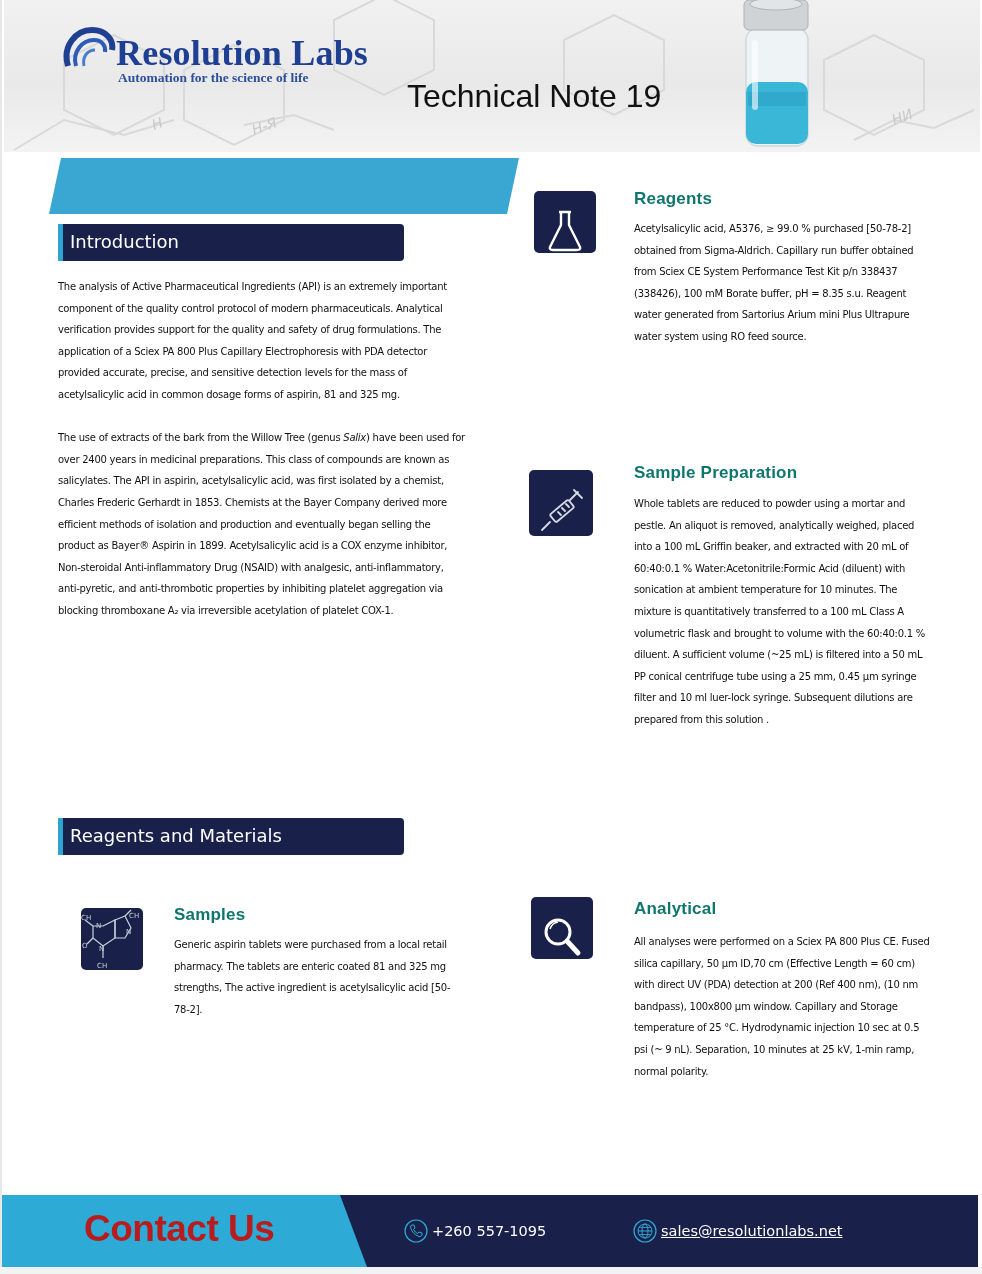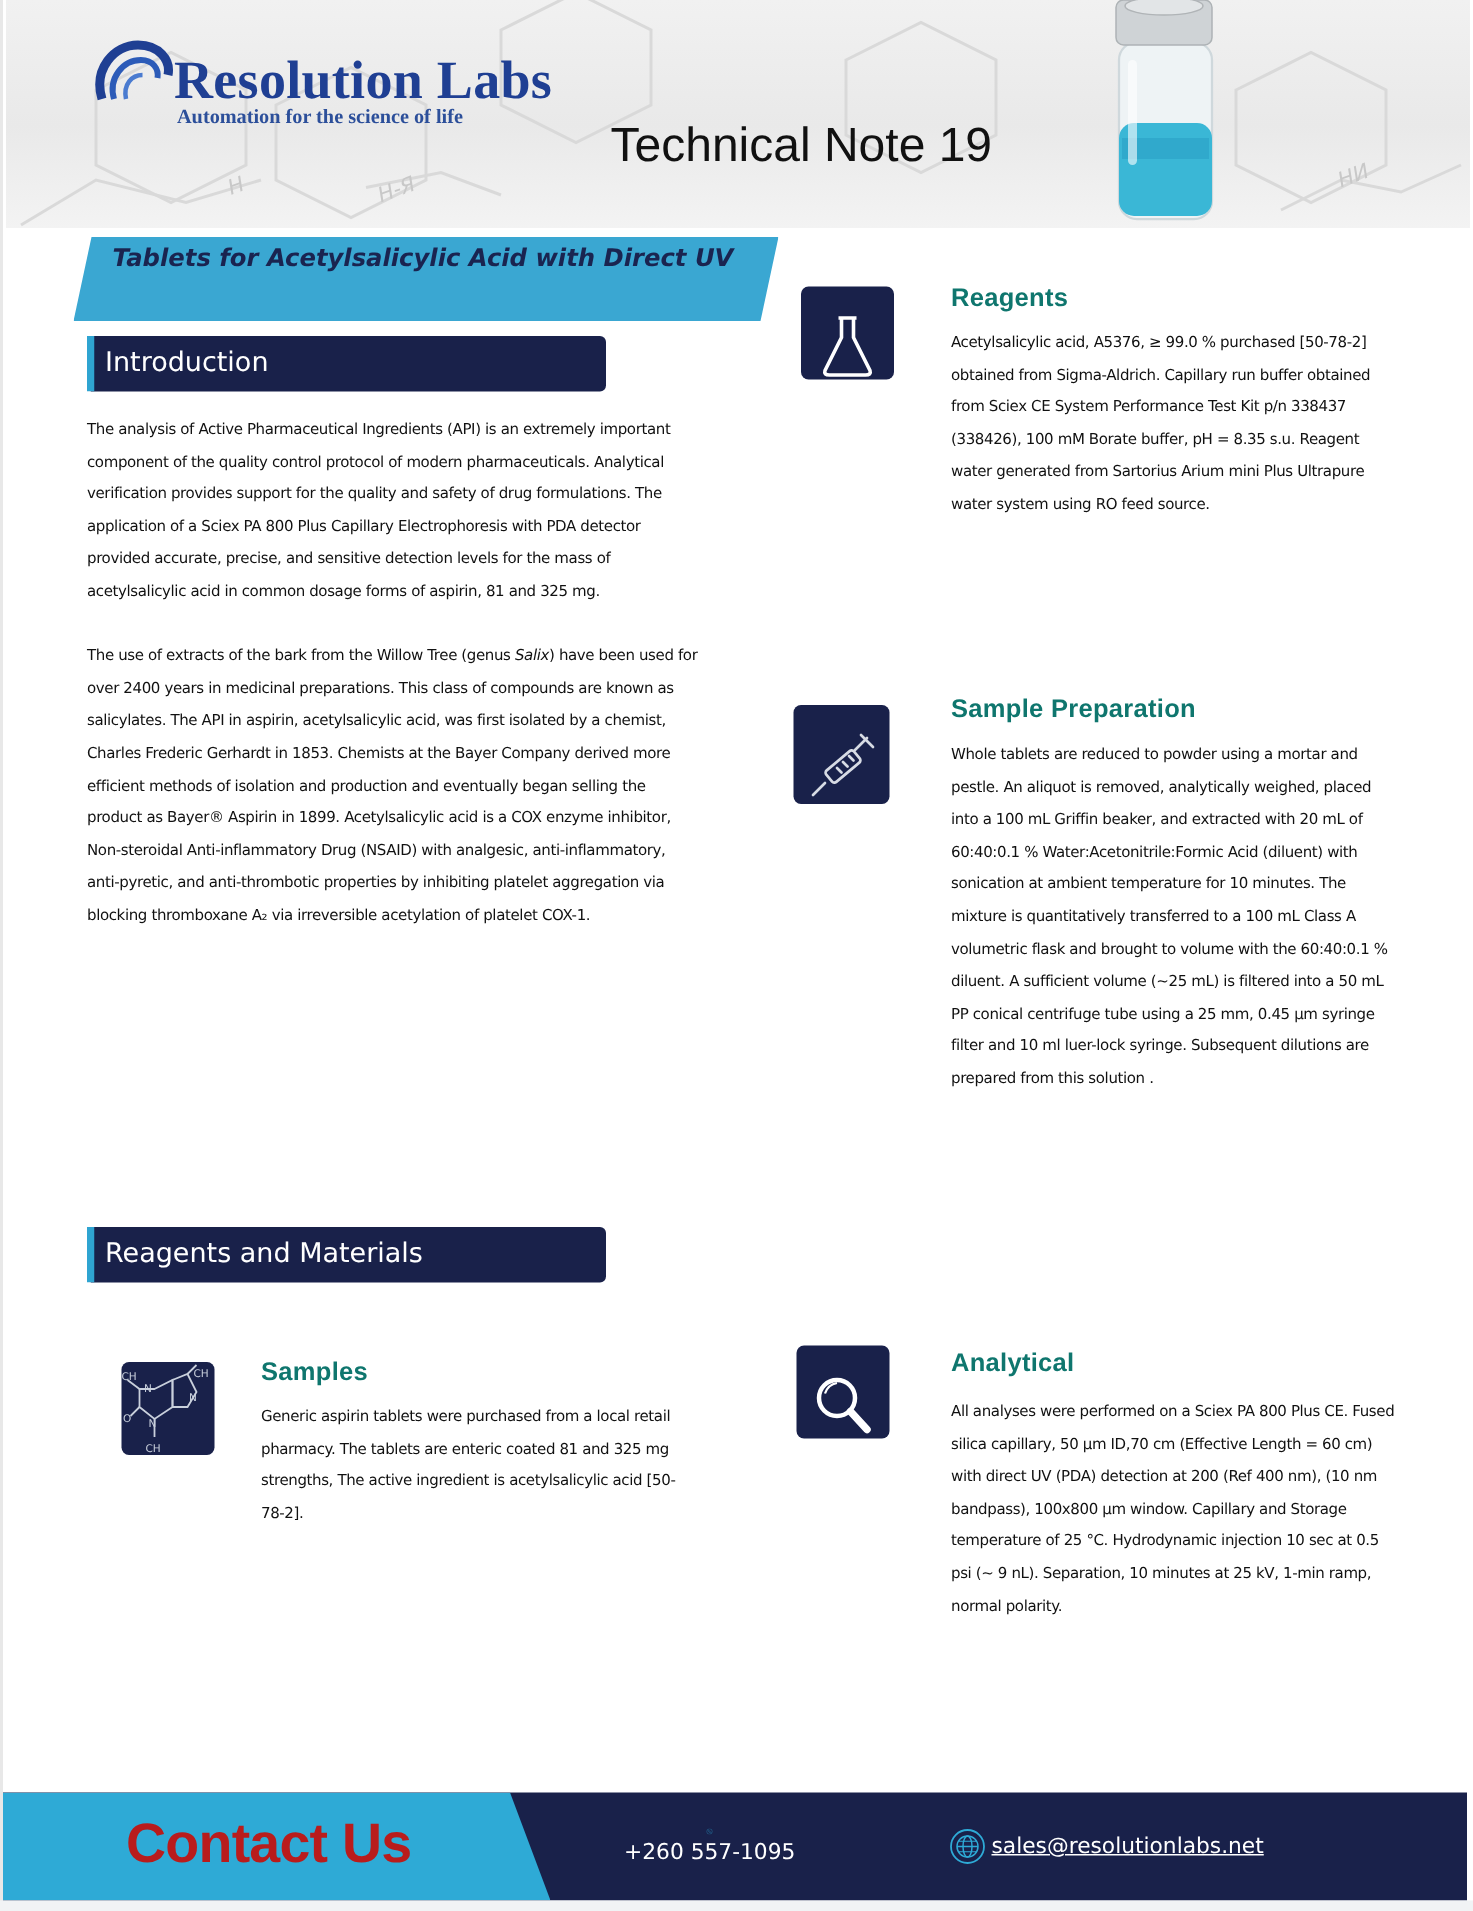--- a/index.html
+++ b/index.html
@@ -125,21 +125,20 @@
     <rect x="10" y="82" width="62" height="62" rx="10" fill="#3ab7d6"></rect>
     <rect x="12" y="92" width="58" height="14" fill="#2aa0c4" opacity="0.6"></rect>
     <rect x="8" y="0" width="64" height="30" rx="5" fill="#cfd3d6" stroke="#aeb3b6"></rect>
     <ellipse cx="40" cy="4" rx="26" ry="6" fill="#e2e5e7" stroke="#b0b4b7"></ellipse>
     <rect x="16" y="40" width="6" height="70" rx="3" fill="#ffffff" opacity="0.6"></rect>
   </svg>
 </div>
 
 <div class="banner"></div>
 <div class="banner-text">
-  <div>Tablets for Acetylsalicylic Acid with Direct UV</div>
 </div>
 
 <div class="section-head" style="top:224px;">Introduction</div>
 
 <div class="body-text" style="left:58px; top:276px; width:410px;">
   <p>The analysis of Active Pharmaceutical Ingredients (API) is an extremely important component of the quality control protocol of modern pharmaceuticals.  Analytical verification provides support for the quality and safety of drug formulations.  The application of a Sciex PA 800 Plus Capillary Electrophoresis with PDA detector provided accurate, precise, and sensitive detection levels for the mass of acetylsalicylic acid in common dosage forms of aspirin, 81 and 325 mg.</p>
   <p style="margin-top:21.6px;"><span>The use of extracts of the bark from the Willow Tree (genus </span><i>Salix</i><span>) have been used for over 2400 years in medicinal preparations.  This class of compounds are known as salicylates.  The API in aspirin, acetylsalicylic acid, was first isolated by a chemist, Charles Frederic Gerhardt in 1853.  Chemists at the Bayer Company derived more efficient methods of isolation and production and eventually began selling the product as Bayer® Aspirin in 1899.  Acetylsalicylic acid is a COX enzyme inhibitor, Non-steroidal Anti-inflammatory Drug (NSAID) with analgesic, anti-inflammatory, anti-pyretic, and anti-thrombotic properties by inhibiting platelet aggregation via blocking thromboxane A₂ via irreversible acetylation of platelet COX-1.</span></p>
 </div>
 
 <div class="section-head" style="top:818px;">Reagents and Materials</div>
@@ -199,21 +198,21 @@
     <line x1="27" y1="26" x2="38" y2="38" stroke="#ffffff" stroke-width="5" stroke-linecap="round"></line>
   </svg>
 </div>
 <div class="sub-head" style="left:634px; top:899px;">Analytical</div>
 <div class="body-text" style="left:634px; top:931px; width:300px;">All analyses were performed on a Sciex PA 800 Plus CE.  Fused silica capillary, 50 µm ID,70 cm (Effective Length = 60 cm) with direct UV (PDA) detection at 200 (Ref 400 nm), (10 nm bandpass), 100x800 µm window. Capillary and Storage temperature of 25 °C. Hydrodynamic injection 10 sec at 0.5 psi (~ 9 nL). Separation, 10 minutes at 25 kV, 1-min ramp, normal polarity.</div>
 
 <div class="footer"></div>
 <div class="footer-left"></div>
 <div class="contact-title">Contact Us</div>
 
-<div class="contact-item" style="left:416px;flex-direction:column;">
+<div class="contact-item" style="left:404px;">
   <svg width="24" height="24" viewBox="0 0 24 24">
     <circle cx="12" cy="12" r="11" fill="none" stroke="#2eaad6" stroke-width="1.2"></circle>
     <path d="M8,6 L10,6 L11,9 L9.5,10.5 Q11,13.5 13.5,14.5 L15,13 L18,14 L18,16 Q17,18 15,17.5 Q8,15 6.5,8 Q6.5,6.5 8,6 Z" fill="none" stroke="#2eaad6" stroke-width="1"></path>
   </svg>
   <span>+260 557-1095</span>
 </div>
 
 <div class="contact-item" style="left:633px;">
   <svg width="24" height="24" viewBox="0 0 24 24">
     <circle cx="12" cy="12" r="11" fill="none" stroke="#2eaad6" stroke-width="1.2"></circle>

